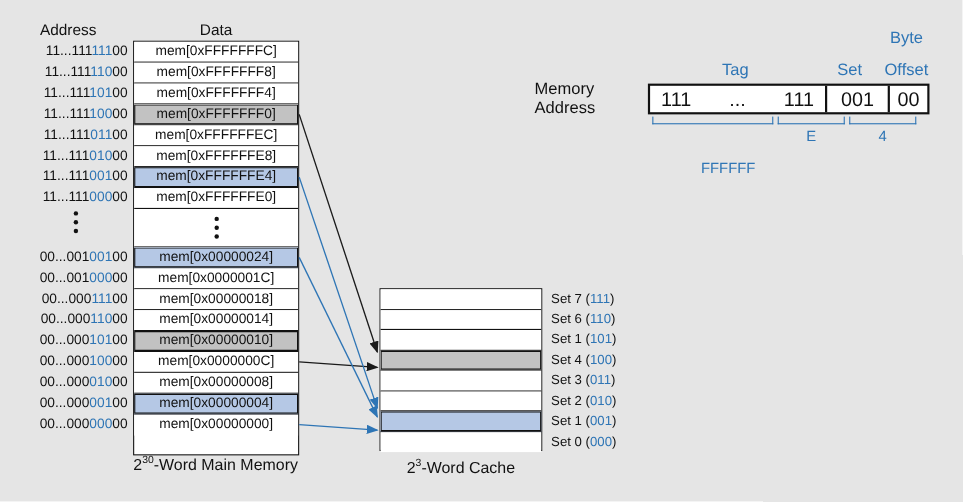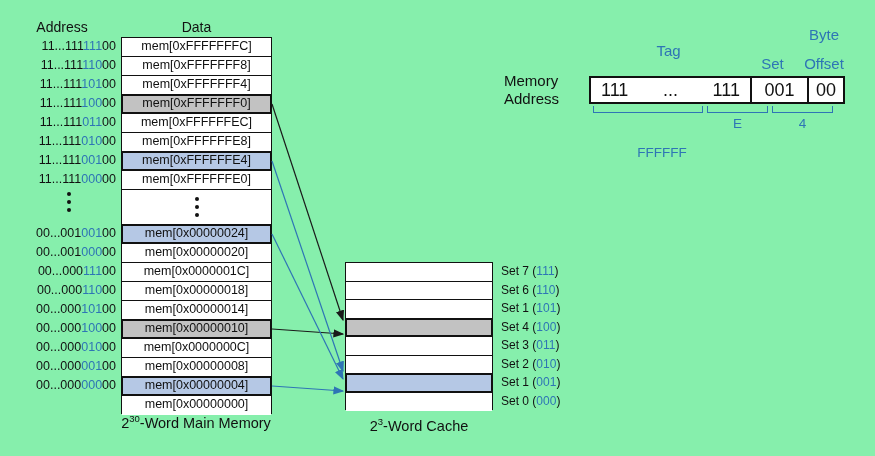--- a/index.html
+++ b/index.html
@@ -1,17 +1,17 @@
 <!DOCTYPE html>
 <html><head>
 <meta charset="utf-8">
 <style>
   html,body{margin:0;padding:0;background:#ffffff;}
   .stage{
-    position:relative;width:875px;height:456px;background:#86efac;
+    position:relative;width:875px;height:456px;background:#e5e5e5;
     font-family:"Liberation Sans","DejaVu Sans",sans-serif;color:#111;
     overflow:hidden;
   }
   .abs{position:absolute;}
   .hdr{font-size:14px;color:#111;white-space:nowrap;}
   
   .addr-col{width:110px;}
   .addr-row{height:19px;line-height:19px;font-size:12.5px;text-align:right;white-space:nowrap;letter-spacing:0;}
   .blue-t{color:var(--blue-text);}
   
@@ -83,21 +83,20 @@
       <div class="t-row">mem[0xFFFFFFEC]</div>
       <div class="t-row">mem[0xFFFFFFE8]</div>
       <div class="t-row fill-blue">mem[0xFFFFFFE4]</div>
       <div class="t-row">mem[0xFFFFFFE0]</div>
       <div class="ellipsis-block">
         <div class="dot"></div>
         <div class="dot"></div>
         <div class="dot"></div>
       </div>
       <div class="t-row fill-blue">mem[0x00000024]</div>
-      <div class="t-row">mem[0x00000020]</div>
       <div class="t-row">mem[0x0000001C]</div>
       <div class="t-row">mem[0x00000018]</div>
       <div class="t-row">mem[0x00000014]</div>
       <div class="t-row fill-gray">mem[0x00000010]</div>
       <div class="t-row">mem[0x0000000C]</div>
       <div class="t-row">mem[0x00000008]</div>
       <div class="t-row fill-blue">mem[0x00000004]</div>
       <div class="t-row">mem[0x00000000]</div>
     </div>
 
@@ -124,27 +123,27 @@
       <div class="set-label"><span>Set 3 (</span><span class="blue-t">011</span><span>)</span></div>
       <div class="set-label"><span>Set 2 (</span><span class="blue-t">010</span><span>)</span></div>
       <div class="set-label"><span>Set 1 (</span><span class="blue-t">001</span><span>)</span></div>
       <div class="set-label"><span>Set 0 (</span><span class="blue-t">000</span><span>)</span></div>
     </div>
 
   <div class="abs caption" style="left:345px;top:416px;width:148px;">
     <span>2</span><sup>3</sup><span>-Word Cache</span>
   </div>
 
-  <div class="abs mem-addr-label" style="left:504px;top:72px;">
+  <div class="abs mem-addr-label" style="left:486px;top:72px;">
     <div>Memory</div>
     <div>Address</div>
   </div>
 
   <div class="abs fld-label" style="left:793px;top:26px;width:62px;">Byte</div>
-  <div class="abs fld-label" style="left:589px;top:42px;width:159px;">Tag</div>
+  <div class="abs fld-label" style="left:589px;top:55px;width:159px;">Tag</div>
   <div class="abs fld-label" style="left:744px;top:55px;width:57px;">Set</div>
   <div class="abs fld-label" style="left:791px;top:55px;width:66px;">Offset</div>
 
   <div class="abs addr-box" style="left:589px;top:76px;width:256px;height:28px;">
     <div class="addr-cell tag" style="width:159px;">
       <span>111</span>
       <span>...</span>
       <span>111</span>
     </div>
     <div class="addr-cell" style="width:57px;">001</div>

